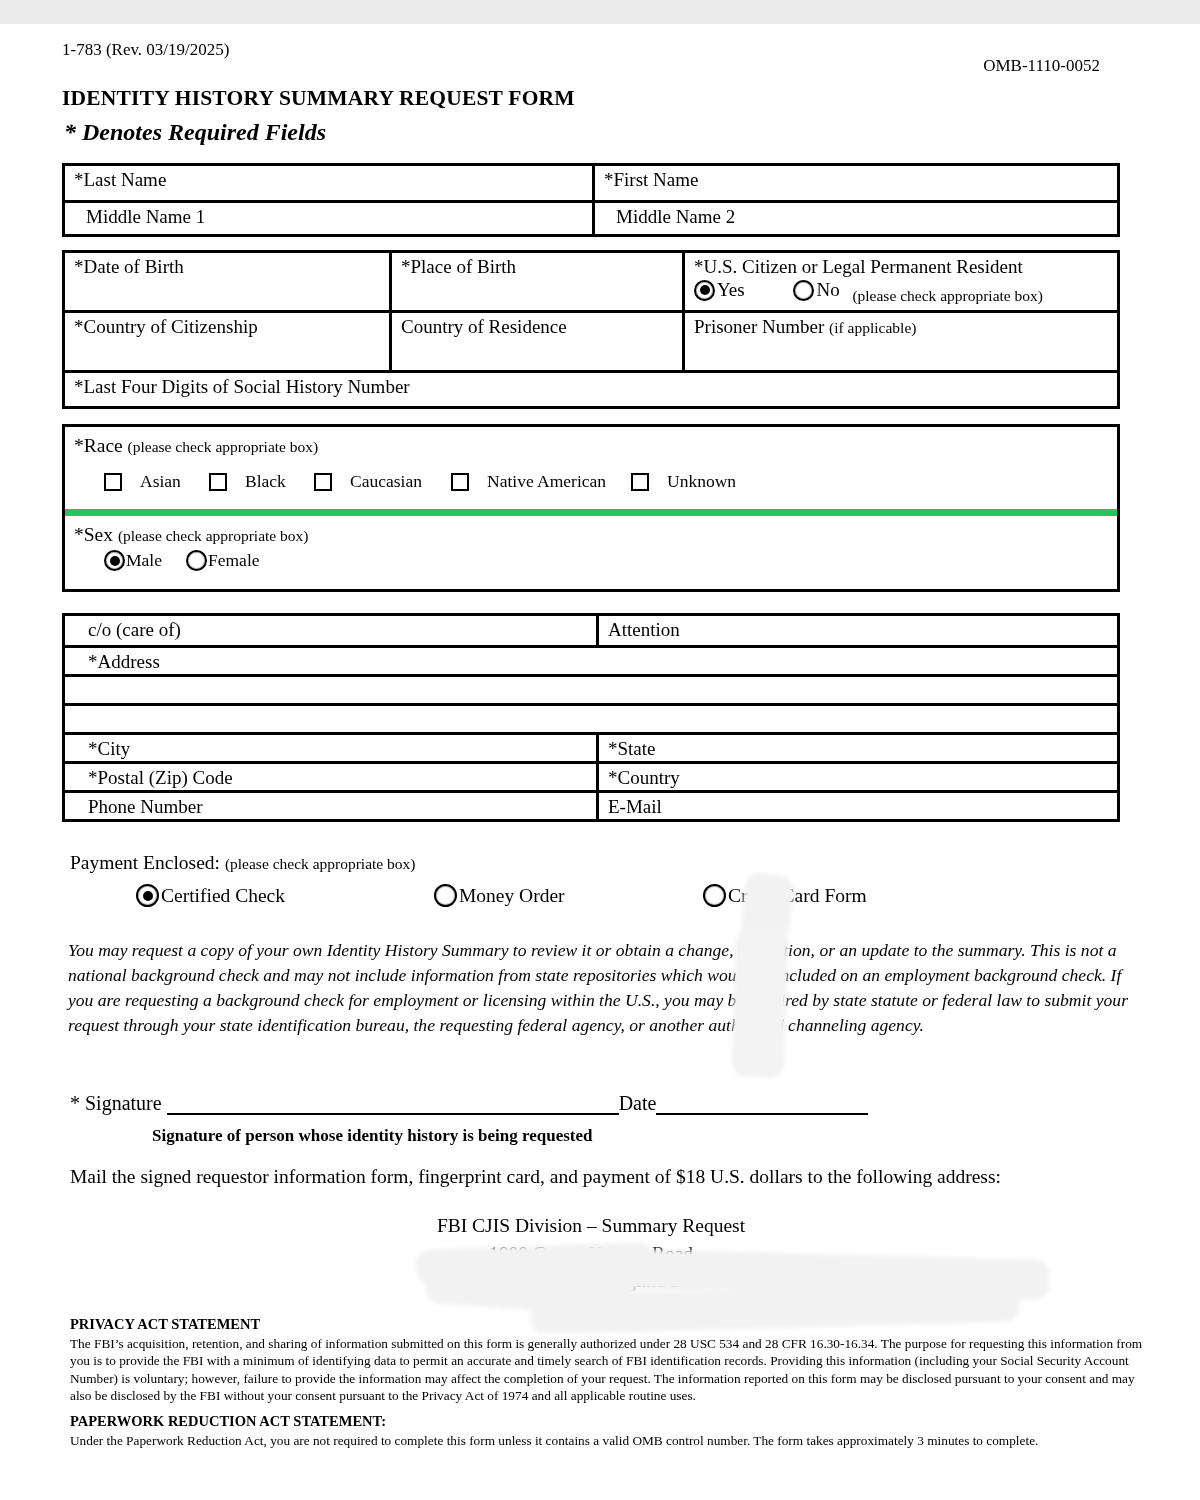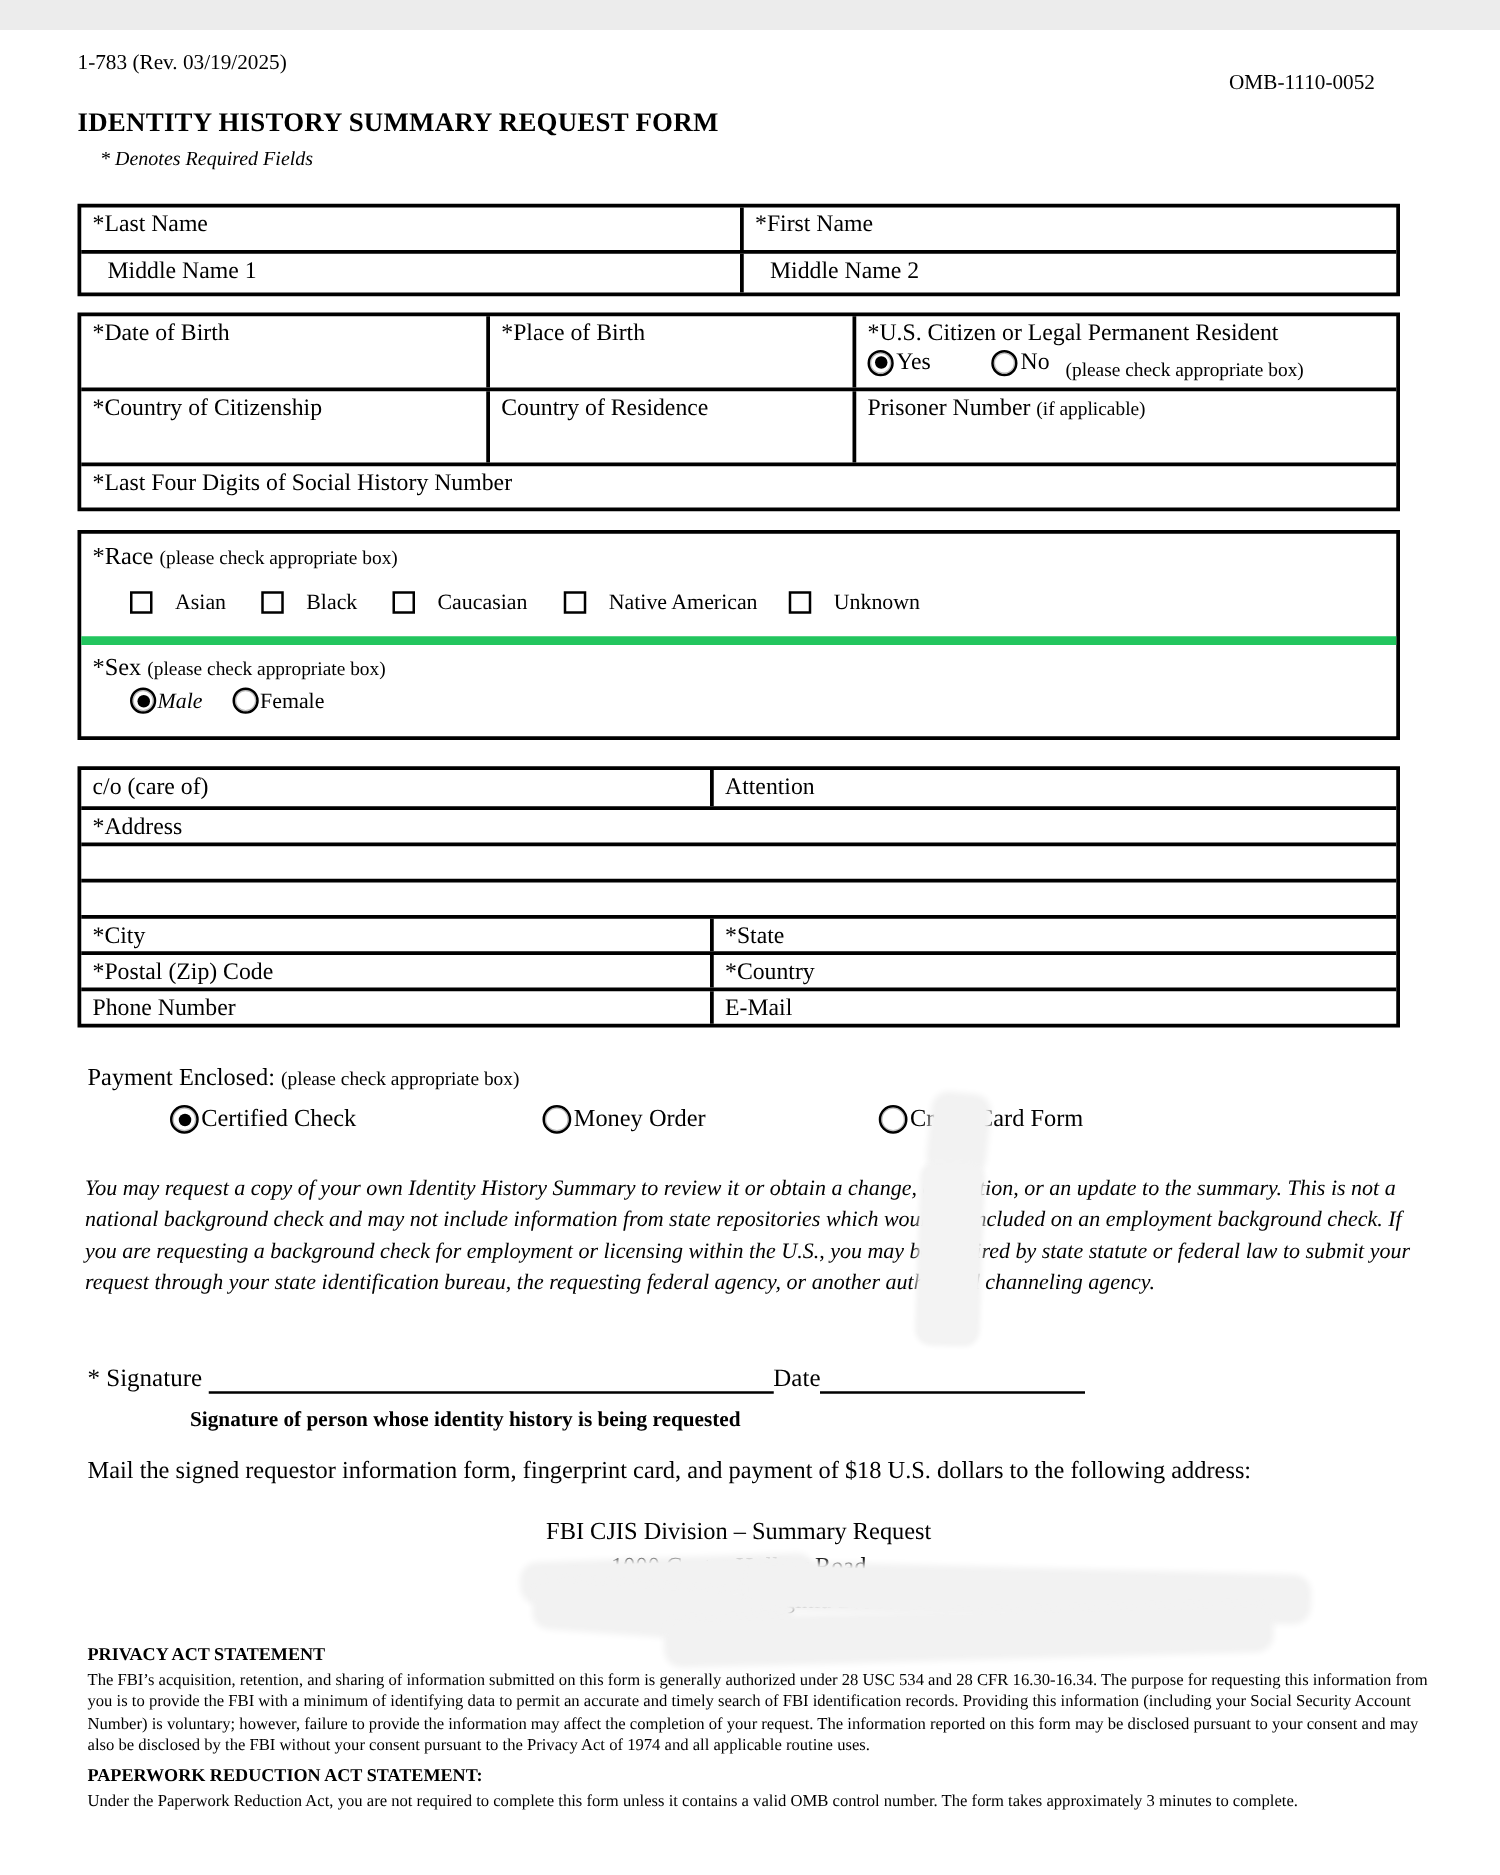--- a/index.html
+++ b/index.html
@@ -5,21 +5,21 @@
   * { margin:0; padding:0; box-sizing:border-box; }
   html,body { background:#fff; }
   body { font-family:"Liberation Serif","DejaVu Serif",serif; color:#000; }
   #page { position:relative; width:1200px; height:1500px; background:#ffffff; overflow:hidden; }
   .topband { position:absolute; left:0; top:0; width:1200px; height:24px; background:#ececec; }
 
   .abs { position:absolute; }
   .formnum { left:62px; top:40px; font-size:17px; }
   .omb { top:56px; right:100px; font-size:17px; }
   .title { left:62px; top:86px; font-size:21.5px; font-weight:bold; letter-spacing:.2px; }
-  .reqnote { left:80px; top:119px; font-size:16px; font-weight:normal; font-style:italic; }
+  .reqnote { left:64px; top:119px; font-size:24px; font-weight:bold; font-style:italic; }
 
   .tbl { position:absolute; left:62px; width:1058px; border:3px solid #000; background:#fff; }
   .trow { display:flex; border-top:3px solid #000; }
   .trow:first-child { border-top:none; }
   .tcell { border-left:3px solid #000; padding:3px 0 0 9px; font-size:19px; overflow:hidden; }
   .tcell:first-child { border-left:none; }
   .small { font-size:15.5px; }
 
   
   .t1 { top:163px; }
@@ -46,21 +46,21 @@
   .sec { position:relative; }
   .sec-race { height:82px; }
   .sec-sex { height:70px; border-top:7px solid #22c55e; }
   .seclabel { position:absolute; left:9px; top:8px; font-size:19.5px; }
   .cbrow { position:absolute; left:0; top:44px; width:100%; height:24px; }
   .sexrow { position:absolute; left:0; top:34px; width:100%; height:26px; }
 
   
   .t4 { top:613px; }
   .t4 .trow { height:29px; }
-  .t4 .tcell { font-size:19px; padding-top:1px; line-height:26px; }
+  .t4 .tcell { font-size:19px; padding-top:1px; line-height:26px;margin-left:14px; }
   .t4 .c1 { width:503px; } .t4 .c2 { flex:1; }
   .fullcell { flex:1; }
 
   
   .payrow { left:62px; top:884px; width:1058px; height:34px; }
   .payitem { position:absolute; display:flex; align-items:center; }
   .paylab { font-size:19.5px; margin-left:2px; }
   .payhead { left:70px; top:852px; font-size:19.5px; }
 
   .para { left:68px; top:938px; width:1072px; font-size:17.6px; font-style:italic; line-height:25px; }
@@ -170,21 +170,21 @@
             <span class="clab">Unknown</span>
         </span>
       </div>
     </div>
     <div class="sec sec-sex">
       <div class="seclabel">
         <span>*Sex</span>
         <span class="small">(please check appropriate box)</span>
       </div>
       <div class="sexrow">
-        <span class="citem" style="left:39px;font-style:italic;">
+        <span class="citem" style="left:39px;">
           <span class="radio sel"></span>
             <span class="clab" style="margin-left:1px;">Male</span>
         </span>
         <span class="citem" style="left:121px;">
           <span class="radio"></span>
             <span class="clab" style="margin-left:1px;">Female</span>
         </span>
       </div>
     </div>
   </div>

